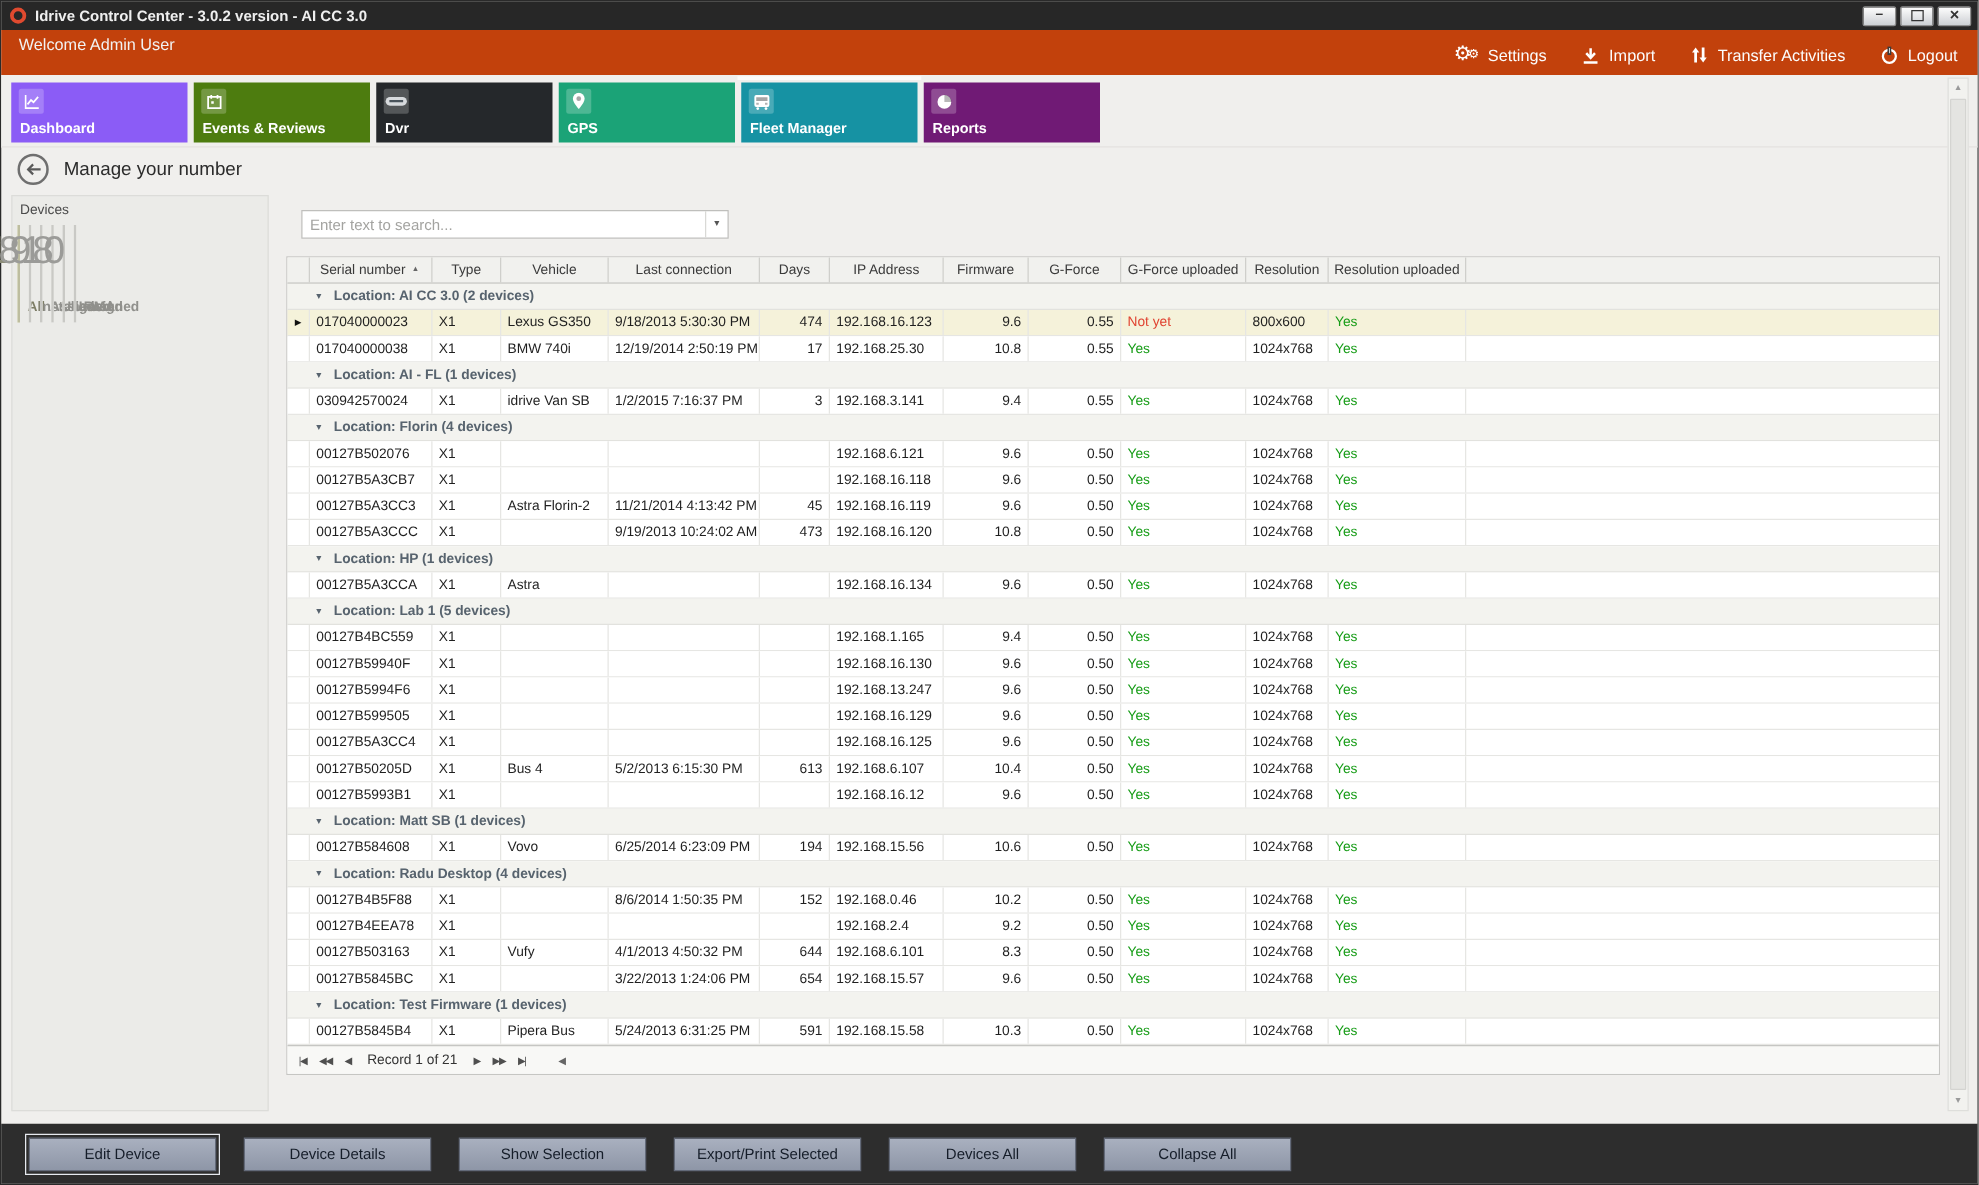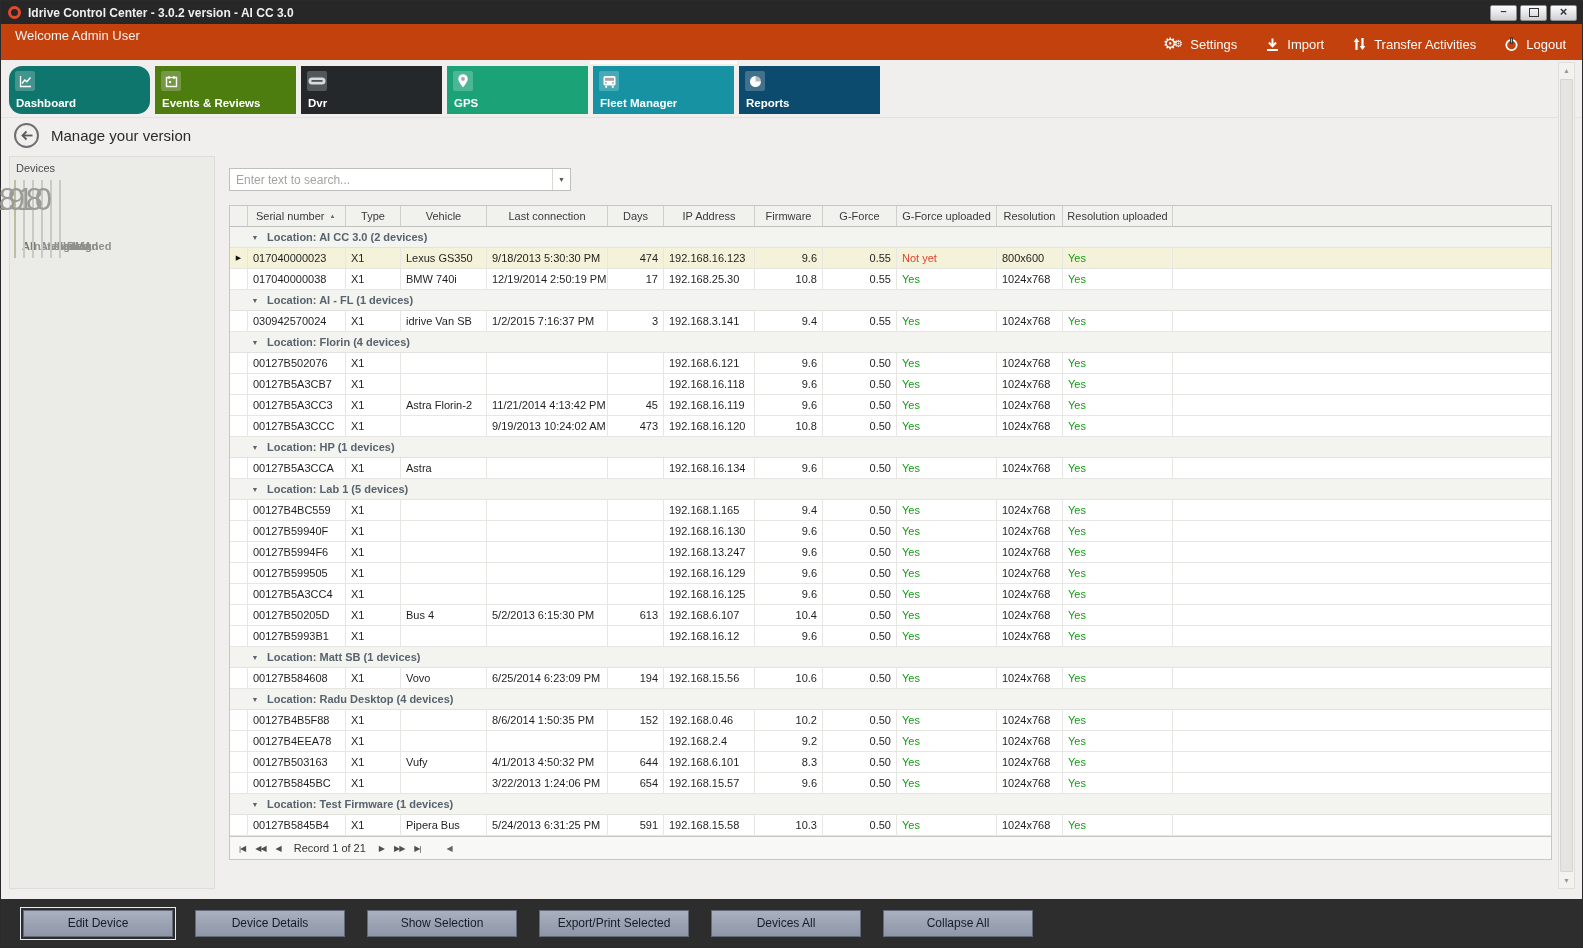--- a/index.html
+++ b/index.html
@@ -45,21 +45,21 @@
   .sidebar-title{font-size:11px;color:#4a4a4a;padding:2px 2px 6px}
   .cards{display:flex;flex-direction:row;gap:7px}
   .card{height:78px;background:#fdfdfc;border:1px solid #c9c9c5;position:relative;cursor:pointer}
   .card .num{position:absolute;top:0;right:8px;font-size:31px;color:#9b9b98;line-height:1.25}
   .card .lbl{position:absolute;left:7px;bottom:5px;font-size:11px;font-weight:bold;color:#90908c}
   .card.selected{background:var(--selected-card);border-color:#bdbd9f}
   .card.selected .num{color:#8d8d78}
   .card.selected .lbl{color:#7c7c64}
 
   .main{flex:1;display:flex;flex-direction:column;min-width:0;padding:6px 30px 0 2px}
-  .search-row{margin:6px 0 14px}
+  .search-row{margin:6px 12px 14px}
   .search-box{width:342px;height:23px;background:#fff;border:1px solid #bfbfbc;display:flex;align-items:center}
   .search-input{flex:1;border:0;outline:0;font-size:12px;padding:0 6px;color:#333;font-family:inherit;background:transparent}
   .search-input::placeholder{color:#a3a3a0}
   .search-arrow{width:18px;height:100%;border-left:1px solid #d9d9d6;display:flex;align-items:center;justify-content:center;color:#555;cursor:pointer}
   .search-arrow::before{content:"▼";font-size:7px}
 
   
   .grid{border:1px solid #c6c6c3;background:#fff}
   .hrow{display:flex;height:21px;background:#f1f1ee;border-bottom:1px solid #bfbfbc;font-size:11px;color:#3a3a3a}
   .hcell{display:flex;align-items:center;justify-content:center;border-right:1px solid #cfcfcb;white-space:nowrap;overflow:hidden;cursor:pointer}
@@ -169,21 +169,21 @@
               <circle cx="7.5" cy="8" r="5.2" fill="none" stroke="#fff" stroke-width="1.8"></circle>
               <rect x="6.6" y="0.8" width="1.8" height="5.6" fill="#fff" stroke="#3c3c3c" stroke-width="1.2"></rect>
             </svg>
           </span>
           <span class="tb-label">Logout</span>
         </div>
       </div>
   </div>
 
   <div class="tabstrip">
-      <div class="tab" style="background: #0f766e; border-radius: 13px;">
+      <div class="tab" style="background: #8b5cf6;">
         <span class="badge">
           <svg width="13" height="13" viewBox="0 0 13 13">
             <path d="M1.5 1v10.5H12" fill="none" stroke="#fff" stroke-width="1.3"></path>
             <path d="M3 8.5L5.8 5l2 1.8L11.5 2.5" fill="none" stroke="#fff" stroke-width="1.4"></path>
           </svg>
         </span>
         <span class="tab-label">Dashboard</span>
       </div>
       <div class="tab" style="background: #4d7c0f;">
         <span class="badge">
@@ -219,39 +219,39 @@
             <rect x="1.5" y="1" width="12" height="9.5" rx="1.5" fill="#fff"></rect>
             <rect x="3" y="2.8" width="9" height="3" fill="rgba(0,0,0,0.35)"></rect>
             <rect x="3" y="7.2" width="2" height="1.6" fill="rgba(0,0,0,0.3)"></rect>
             <rect x="10" y="7.2" width="2" height="1.6" fill="rgba(0,0,0,0.3)"></rect>
             <circle cx="4.2" cy="11.8" r="1.1" fill="#fff"></circle>
             <circle cx="10.8" cy="11.8" r="1.1" fill="#fff"></circle>
           </svg>
         </span>
         <span class="tab-label">Fleet Manager</span>
       </div>
-      <div class="tab" style="background: #0c4a6e;">
+      <div class="tab" style="background: #701a75;">
         <span class="badge">
           <svg width="13" height="13" viewBox="0 0 13 13">
             <circle cx="6.5" cy="6.5" r="5.5" fill="#fff"></circle>
             <path d="M6.5 6.5V0.8A5.7 5.7 0 0 1 12.2 6.5z" fill="rgba(0,0,0,0.28)"></path>
           </svg>
         </span>
         <span class="tab-label">Reports</span>
       </div>
     </div>
 
   <div class="page-header">
     <span class="back-btn">
         <svg width="12" height="11" viewBox="0 0 12 11">
           <path d="M5.5 1.5L1.5 5.5l4 4" fill="none" stroke="#5a5a5a" stroke-width="1.8"></path>
           <path d="M2 5.5h9.5" stroke="#5a5a5a" stroke-width="1.8"></path>
         </svg>
       </span>
-    <span class="page-title">Manage your version</span>
+    <span class="page-title">Manage your number</span>
   </div>
 
   <div class="content">
 
     <div class="sidebar">
       <div class="sidebar-title">Devices</div>
       <div class="cards">
           <div class="card selected">
             <span class="num">21</span>
             <span class="lbl">All</span>

